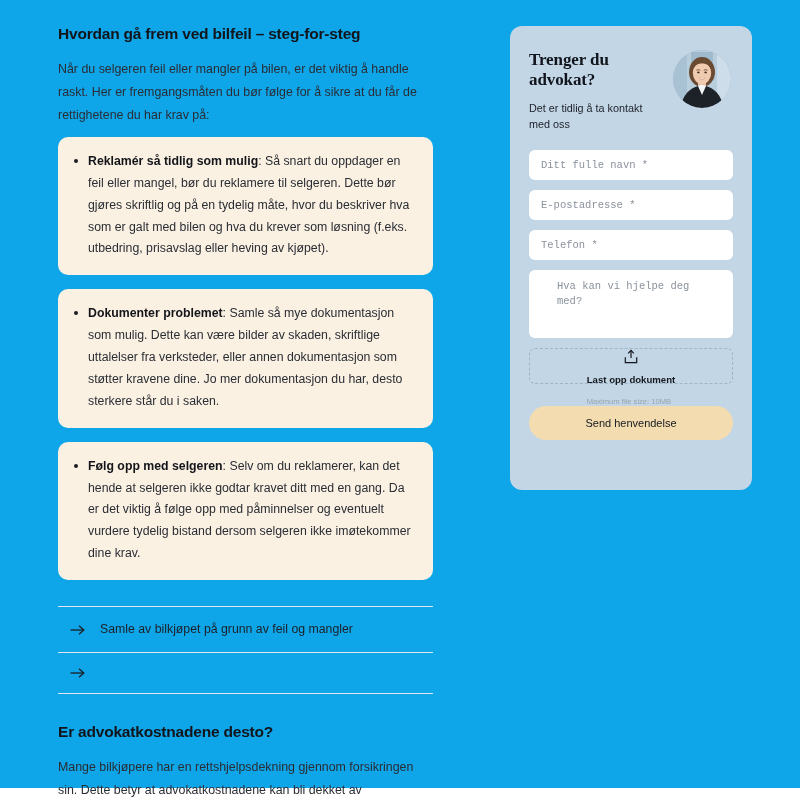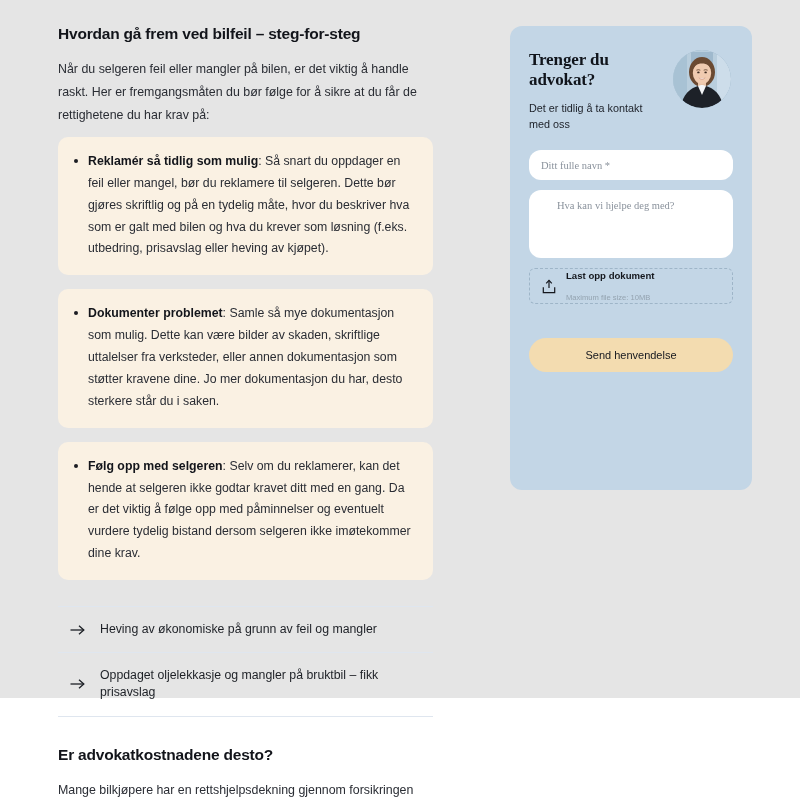--- a/index.html
+++ b/index.html
@@ -10,22 +10,22 @@
     height: 800px;
     overflow: hidden;
     background: #ffffff;
     font-family: "Liberation Sans", sans-serif;
     -webkit-font-smoothing: antialiased;
   }
 
   .page {
     position: relative;
     width: 800px;
-    height: 698px;
-    background: #e5e5e5;
+    height: 788px;
+    background: #0ea5e9;
   }
 
   
   .main-col {
     position: absolute;
     left: 58px;
     top: 24px;
     width: 375px;
   }
 
@@ -156,24 +156,24 @@
   }
   .avatar svg { display: block; width: 58px; height: 58px; }
 
   .form { margin-top: 18px; }
 
   .field {
     width: 100%;
     height: 30px;
     background: #ffffff;
     border: none;
-    border-radius: 12px;
+    border-radius: 6px;
     margin-bottom: 10px;
     padding: 0 12px;
-    font-family: Liberation Serif, serif;
+    font-family: Liberation Mono, monospace;
     font-size: 10.5px;
     color: #2b2f36;
     display: flex;
     align-items: center;
   }
   .field::placeholder { color: #8a929c; }
 
   textarea.field {
     height: 68px;
     padding: 9px 28px;
@@ -186,39 +186,40 @@
     width: 100%;
     height: 36px;
     border: 1px dashed #9eb5c8;
     border-radius: 6px;
     display: flex;
     align-items: center;
     gap: 10px;
     padding: 0 12px;
     margin-top: 2px;
     cursor: pointer;
+    flex-direction: column;
   }
   .upload-ico { flex: 0 0 auto; width: 14px; height: 15px; }
   .upload-label {
     font-size: 9.6px;
     font-weight: 700;
     color: #14171d;
     line-height: 1.25;
   }
   .upload-hint {
     font-size: 7.6px;
     color: #94a3b0;
     line-height: 1.3;
     margin-top: 11px;
   }
 
   .submit {
     width: 100%;
     height: 34px;
-    margin-top: 34px;
+    margin-top: 22px;
     background: #f3dcb0;
     border: none;
     border-radius: 18px;
     font-family: "Liberation Sans", sans-serif;
     font-size: 11px;
     color: #15181e;
     cursor: pointer;
   }
 </style>
 </head>
@@ -257,29 +258,28 @@
 
     </div>
 
     <div class="link-group">
 
       <div class="link-row">
         <svg class="arrow-ico" viewBox="0 0 16 12">
           <line x1="0.5" y1="6" x2="13.5" y2="6" stroke="#1d2026" stroke-width="1.3"></line>
           <polyline points="9,1.8 13.8,6 9,10.2" fill="none" stroke="#1d2026" stroke-width="1.3"></polyline>
         </svg>
-        <span class="link-label">Heving av økonomiske på grunn av feil og mangler</span>
+        <span class="link-label">Samle av bilkjøpet på grunn av feil og mangler</span>
       </div>
 
       <div class="link-row last">
         <svg class="arrow-ico" viewBox="0 0 16 12">
           <line x1="0.5" y1="6" x2="13.5" y2="6" stroke="#1d2026" stroke-width="1.3"></line>
           <polyline points="9,1.8 13.8,6 9,10.2" fill="none" stroke="#1d2026" stroke-width="1.3"></polyline>
         </svg>
-        <span class="link-label">Oppdaget oljelekkasje og mangler på bruktbil – fikk prisavslag</span>
       </div>
 
     </div>
 
     <div class="section-gap"></div>
 
     <h2 class="h2">Er advokatkostnadene desto?</h2>
 
     <p class="body-p">Mange bilkjøpere har en rettshjelpsdekning gjennom forsikringen sin. Dette betyr at advokatkostnadene kan bli dekket av forsikringsselskapet ditt, spesielt hvis saken gjelder mangler ved bilen. Vi kan hjelpe deg med å finne ut om du har rett til dekning og assistere deg gjennom prosessen, slik at du får den hjelpen du trenger uten store økonomiske bekymringer.</p>
 
@@ -328,21 +328,23 @@
             <path d="M25.8 27.6 Q29 30.8 32.2 27.6" stroke="#c98d79" stroke-width="0.7" fill="none"></path>
           </g>
         </svg>
       </div>
     </div>
 
     <div class="form">
 
       <input class="field" type="text" placeholder="Ditt fulle navn *" style="">
 
-
+      <input class="field" type="email" placeholder="E-postadresse *" style="">
+
+      <input class="field" type="tel" placeholder="Telefon *" style="">
 
       <textarea class="field" placeholder="Hva kan vi hjelpe deg med?" style=""></textarea>
 
       <div class="upload">
         <svg class="upload-ico" viewBox="0 0 14 15">
           <line x1="7" y1="1.5" x2="7" y2="9" stroke="#14171d" stroke-width="1.2"></line>
           <polyline points="4.2,4.3 7,1.4 9.8,4.3" fill="none" stroke="#14171d" stroke-width="1.2"></polyline>
           <polyline points="1.3,8.3 1.3,13.6 12.7,13.6 12.7,8.3" fill="none" stroke="#14171d" stroke-width="1.2"></polyline>
         </svg>
         <div>

